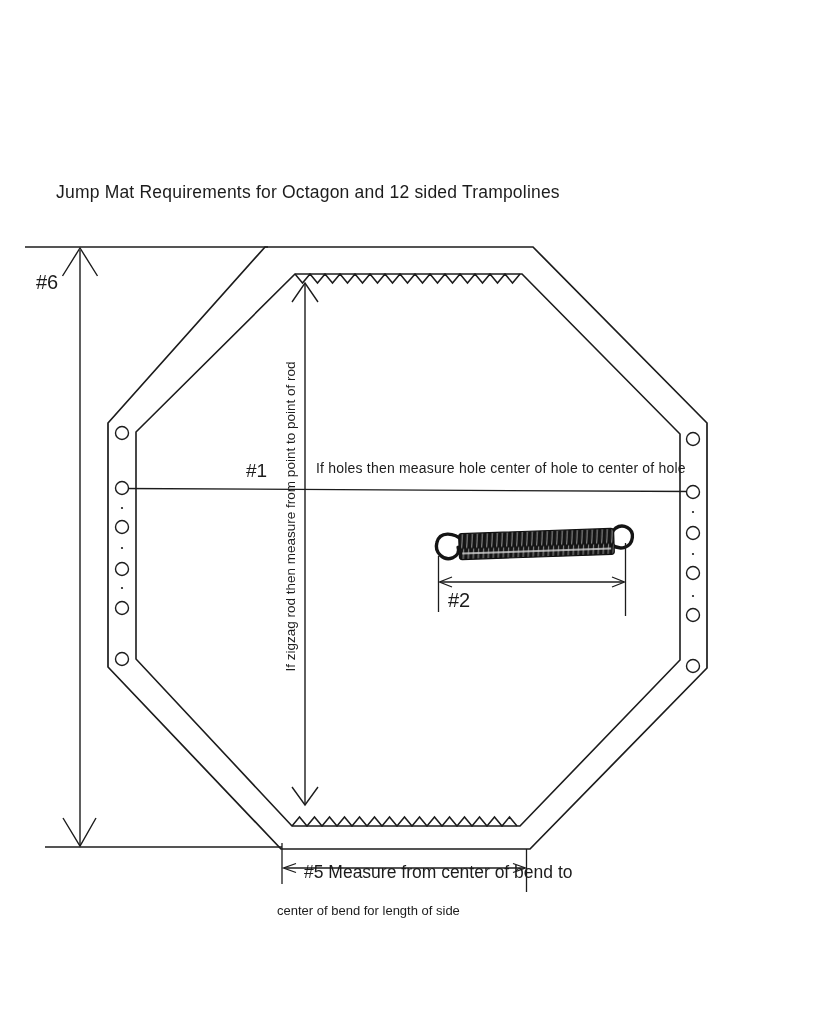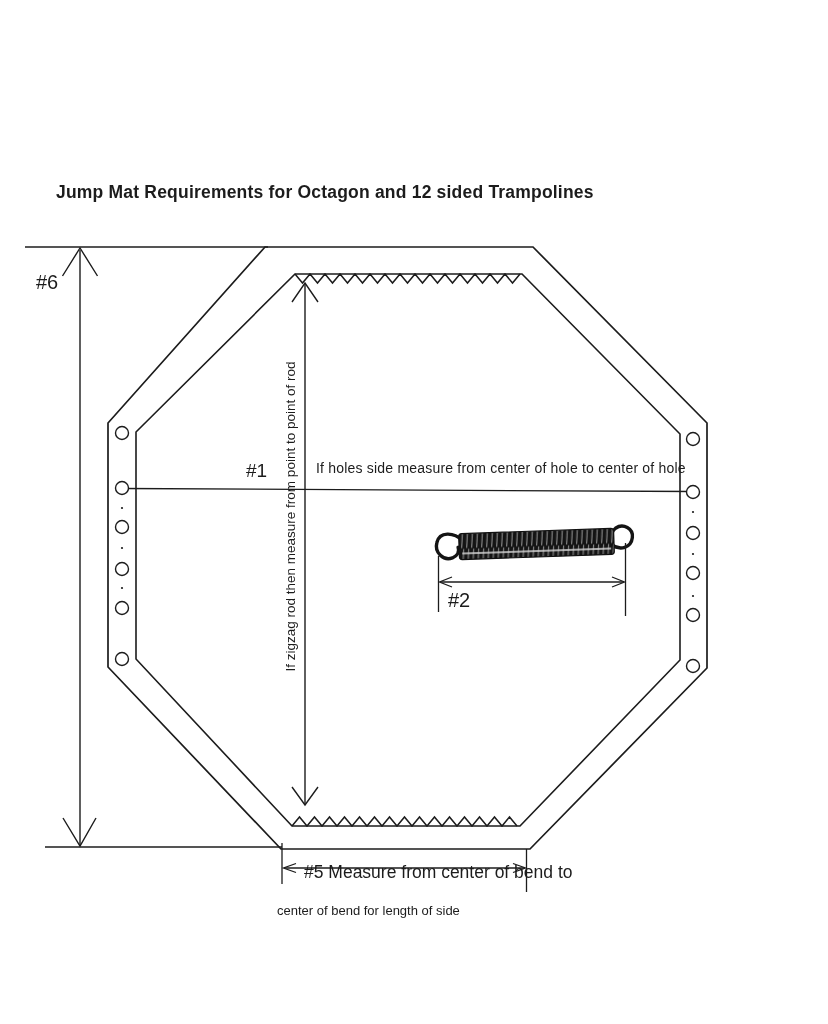--- a/index.html
+++ b/index.html
@@ -14,21 +14,20 @@
     background: #ffffff;
     overflow: hidden;
     color: #1c1c1c;
   }
   .page svg { position: absolute; left: 0; top: 0; }
   .txt { position: absolute; white-space: nowrap; color: #1c1c1c; }
   .title {
     left: 56px; top: 182px;
     font-size: 17.5px;
     letter-spacing: 0.2px;
-    font-weight: bold;
   }
   .dim-label { font-size: 20px; }
   .lbl-6 { left: 36px; top: 271px; }
   .lbl-1 { left: 246px; top: 460px; font-size: 19px; }
   .lbl-2 { left: 448px; top: 589px; }
   .holes-note { left: 316px; top: 460px; font-size: 14px; letter-spacing: 0.2px; }
   .lbl-5a { left: 283px; top: 862px; font-size: 17.5px; margin-left: 21px; }
   .lbl-5b { left: 277px; top: 903px; font-size: 13px; }
   .zigzag-note {
     left: 131px; top: 508px;
@@ -124,21 +123,21 @@
       <polyline points="513,863.5 525.5,868 513,872.5"></polyline>
     </g>
   </svg>
 
   <div class="txt title">Jump Mat Requirements for Octagon and 12 sided Trampolines</div>
 
   <div class="txt dim-label lbl-6">#6</div>
 
   <div class="txt lbl-1">#1</div>
 
-  <div class="txt holes-note">If holes side measure from center of hole to center of hole</div>
+  <div class="txt holes-note">If holes then measure hole center of hole to center of hole</div>
 
   <div class="txt zigzag-note">If zigzag rod then measure from point to point of rod</div>
 
   <div class="txt dim-label lbl-2">#2</div>
 
   <div class="txt lbl-5a">#5 Measure from center of bend to</div>
   <div class="txt lbl-5b">center of bend for length of side</div>
 
 </div>
 

